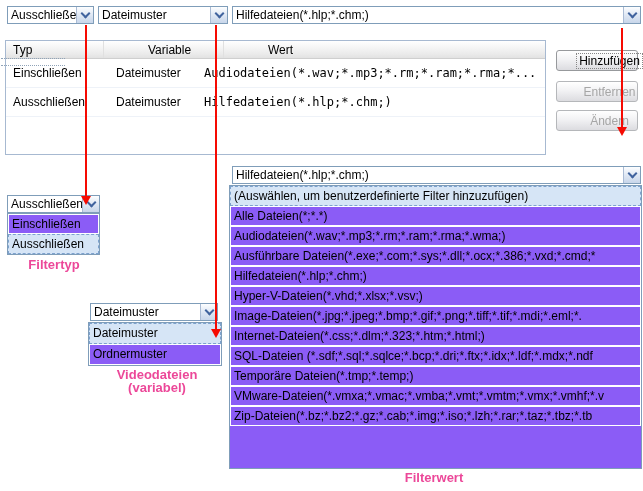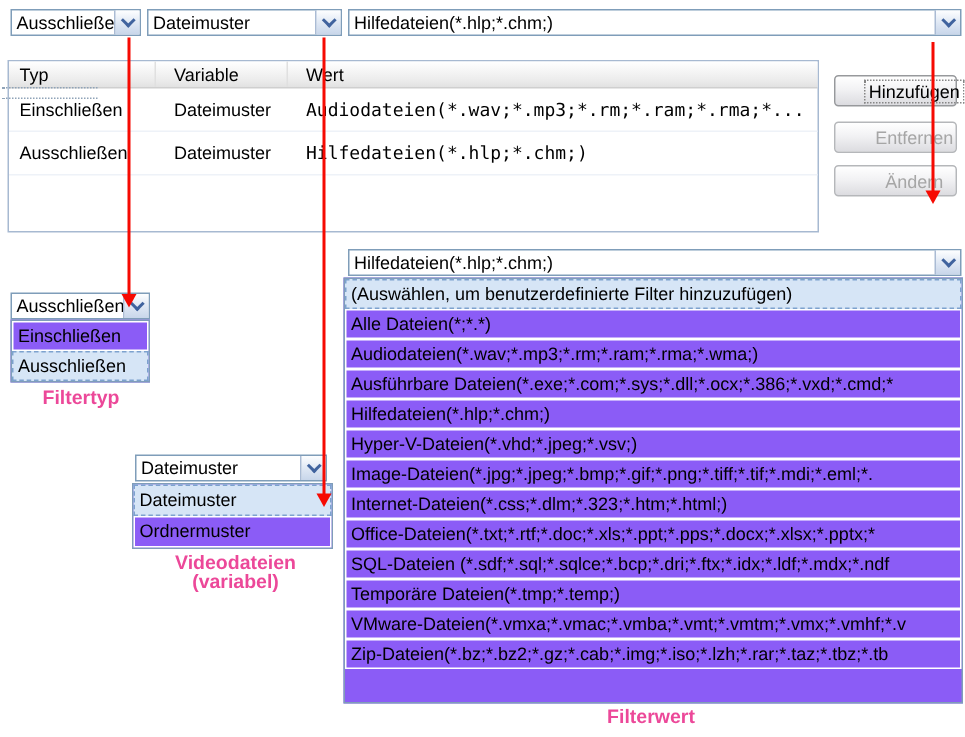--- a/index.html
+++ b/index.html
@@ -18,21 +18,21 @@
   
   .droplist{position:absolute;border:1px solid #7f9db9;background:#8b5cf6;box-sizing:border-box;z-index:5;}
   .item{height:20px;line-height:18px;padding:0 3px;white-space:nowrap;overflow:hidden;
         border:1px solid #fff;box-sizing:border-box;cursor:default;}
   .item.sel{background:#d6e5f6;border:1px dashed #7da2ce;}
 
   
   .table{position:absolute;left:5px;top:40px;width:541px;height:115px;border:1px solid #a7b9d1;
          background:#fff;box-sizing:border-box;z-index:1;}
   .thead{display:flex;height:18px;background:linear-gradient(#ffffff,#ebebeb 75%,#e2e2e2);
-         border-bottom:1px solid #cfcfcf;box-sizing:border-box;}
+         border-bottom:1px solid #cfcfcf;box-sizing:border-box;gap:32px;}
   .th{box-sizing:border-box;padding:2px 0 0 7px;border-right:1px solid #e0e0e0;overflow:hidden;white-space:nowrap;}
   .th.c1{width:98px}.th.c2{width:88px;padding-left:12px}.th.c3{flex:1;border-right:none;padding-left:12px}
   .trow{display:flex;height:28px;line-height:28px;border-bottom:1px solid #eef2f8;}
   .td{box-sizing:border-box;padding-left:7px;overflow:hidden;white-space:nowrap;}
   .td.c1{width:98px}.td.c2{width:88px;padding-left:12px}
   .td.c3{flex:1;padding-left:12px;font-family:"DejaVu Sans Mono",monospace;font-size:12px;}
 
   
   .pbtn{position:absolute;left:556px;width:82px;height:21px;border:1px solid #97999c;border-radius:3px;
         background:linear-gradient(#ffffff,#f2f2f4 45%,#dcdce0);display:flex;align-items:center;
@@ -134,24 +134,23 @@
   <div class="cbtn">
       <div class="chev"></div>
     </div>
 </div>
 <div class="droplist" style="left:229px;top:185px;width:413px;height:284px">
   <div class="item sel">(Auswählen, um benutzerdefinierte Filter hinzuzufügen)</div>
   <div class="item">Alle Dateien(*;*.*)</div>
   <div class="item">Audiodateien(*.wav;*.mp3;*.rm;*.ram;*.rma;*.wma;)</div>
   <div class="item">Ausführbare Dateien(*.exe;*.com;*.sys;*.dll;*.ocx;*.386;*.vxd;*.cmd;*</div>
   <div class="item">Hilfedateien(*.hlp;*.chm;)</div>
-  <div class="item">Hyper-V-Dateien(*.vhd;*.jpeg;*.vsv;)</div>
+  <div class="item">Hyper-V-Dateien(*.vhd;*.xlsx;*.vsv;)</div>
   <div class="item">Image-Dateien(*.jpg;*.jpeg;*.bmp;*.gif;*.png;*.tiff;*.tif;*.mdi;*.eml;*.</div>
   <div class="item">Internet-Dateien(*.css;*.dlm;*.323;*.htm;*.html;)</div>
-  <div class="item">Office-Dateien(*.txt;*.rtf;*.doc;*.xls;*.ppt;*.pps;*.docx;*.xlsx;*.pptx;*</div>
   <div class="item">SQL-Dateien (*.sdf;*.sql;*.sqlce;*.bcp;*.dri;*.ftx;*.idx;*.ldf;*.mdx;*.ndf</div>
   <div class="item">Temporäre Dateien(*.tmp;*.temp;)</div>
   <div class="item">VMware-Dateien(*.vmxa;*.vmac;*.vmba;*.vmt;*.vmtm;*.vmx;*.vmhf;*.v</div>
   <div class="item">Zip-Dateien(*.bz;*.bz2;*.gz;*.cab;*.img;*.iso;*.lzh;*.rar;*.taz;*.tbz;*.tb</div>
 </div>
 <div class="redlabel" style="left:378px;top:471px;width:112px">Filterwert</div>
 
 <div class="vline" style="left:85px;top:25px;height:172px"></div>
 <div class="ahead" style="left:81px;top:196px"></div>
 

